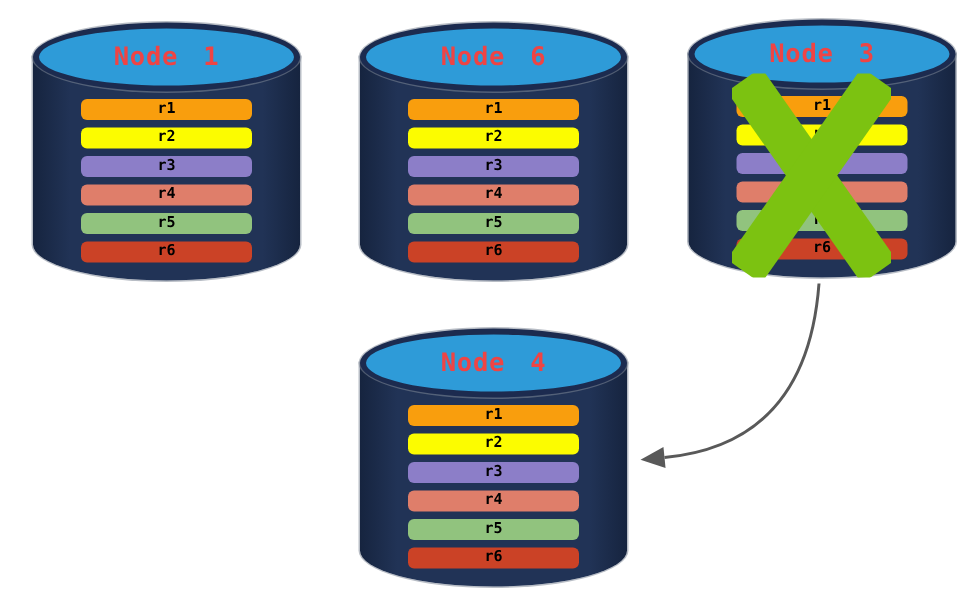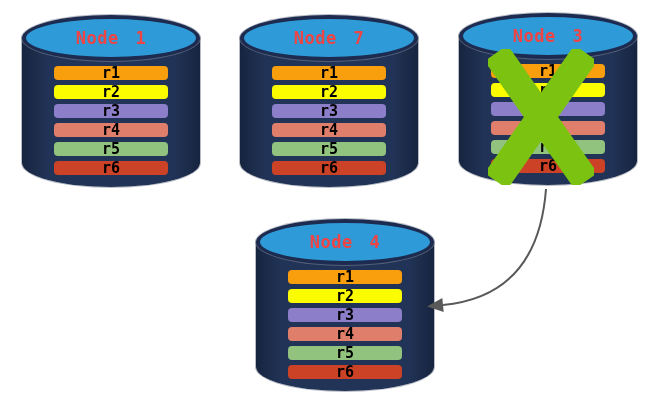--- a/index.html
+++ b/index.html
@@ -5,21 +5,21 @@
   html,body { margin:0; padding:0; background:#ffffff; }
   .canvas {
     position:relative; width:646px; height:402px;
     background:#ffffff; overflow:hidden;
     font-family:"DejaVu Sans Mono","Liberation Mono",monospace;
   }
   .node { position:absolute; width:178px; height:172px; }
   .n1 { left:22px;  top:15px; }
   .n2 { left:240px; top:15px; }
   .n3 { left:459px; top:13px; }
-  .n4 { left:240px; top:219px;margin-left:16px; }
+  .n4 { left:240px; top:219px; }
 
   .cyl-body {
     position:absolute; left:0; right:0; top:23px; bottom:0;
     background:linear-gradient(90deg,#16243F 0%,#213356 14%,#213356 86%,#16243F 100%);
     border-radius:0 0 50% 50% / 0 0 24px 24px;
     box-shadow:0 0 0 1px rgba(125,135,150,0.55);
   }
   .cyl-top {
     position:absolute; left:0; right:0; top:0; height:46px;
     box-sizing:border-box;
@@ -33,21 +33,21 @@
     display:flex; align-items:center; justify-content:center;
     color:#ef4444; font-size:17px; font-weight:bold;
     word-spacing:6px; letter-spacing:0.5px;
   }
   .rows {
     position:absolute; left:32px; right:32px; top:51px;
     display:flex; flex-direction:column; gap:5px;
   }
   .row {
     height:14px; border-radius:4px;
-    font-size:15px; font-weight:bold; line-height:14px;
+    font-size:10px; font-weight:bold; line-height:14px;
     color:#000000; text-align:center;
   }
   .x-mark { position:absolute; left:29px; top:36px; }
   .arrow  { position:absolute; left:0; top:0; pointer-events:none; }
 </style>
 </head>
 <body>
 
 <div class="canvas">
 
@@ -61,21 +61,21 @@
       <div class="row" style="background-color: rgb(140, 126, 200);">r3</div>
       <div class="row" style="background-color: rgb(223, 126, 106);">r4</div>
       <div class="row" style="background-color: rgb(145, 195, 126);">r5</div>
       <div class="row" style="background-color: rgb(203, 66, 38);">r6</div>
     </div>
   </div>
 
   <div class="node n2">
     <div class="cyl-body"></div>
     <div class="cyl-top"></div>
-    <div class="title">Node 7</div>
+    <div class="title">Node 6</div>
     <div class="rows">
       <div class="row" style="background-color: rgb(249, 158, 13);">r1</div>
       <div class="row" style="background-color: rgb(252, 252, 0);">r2</div>
       <div class="row" style="background-color: rgb(140, 126, 200);">r3</div>
       <div class="row" style="background-color: rgb(223, 126, 106);">r4</div>
       <div class="row" style="background-color: rgb(145, 195, 126);">r5</div>
       <div class="row" style="background-color: rgb(203, 66, 38);">r6</div>
     </div>
   </div>
 

